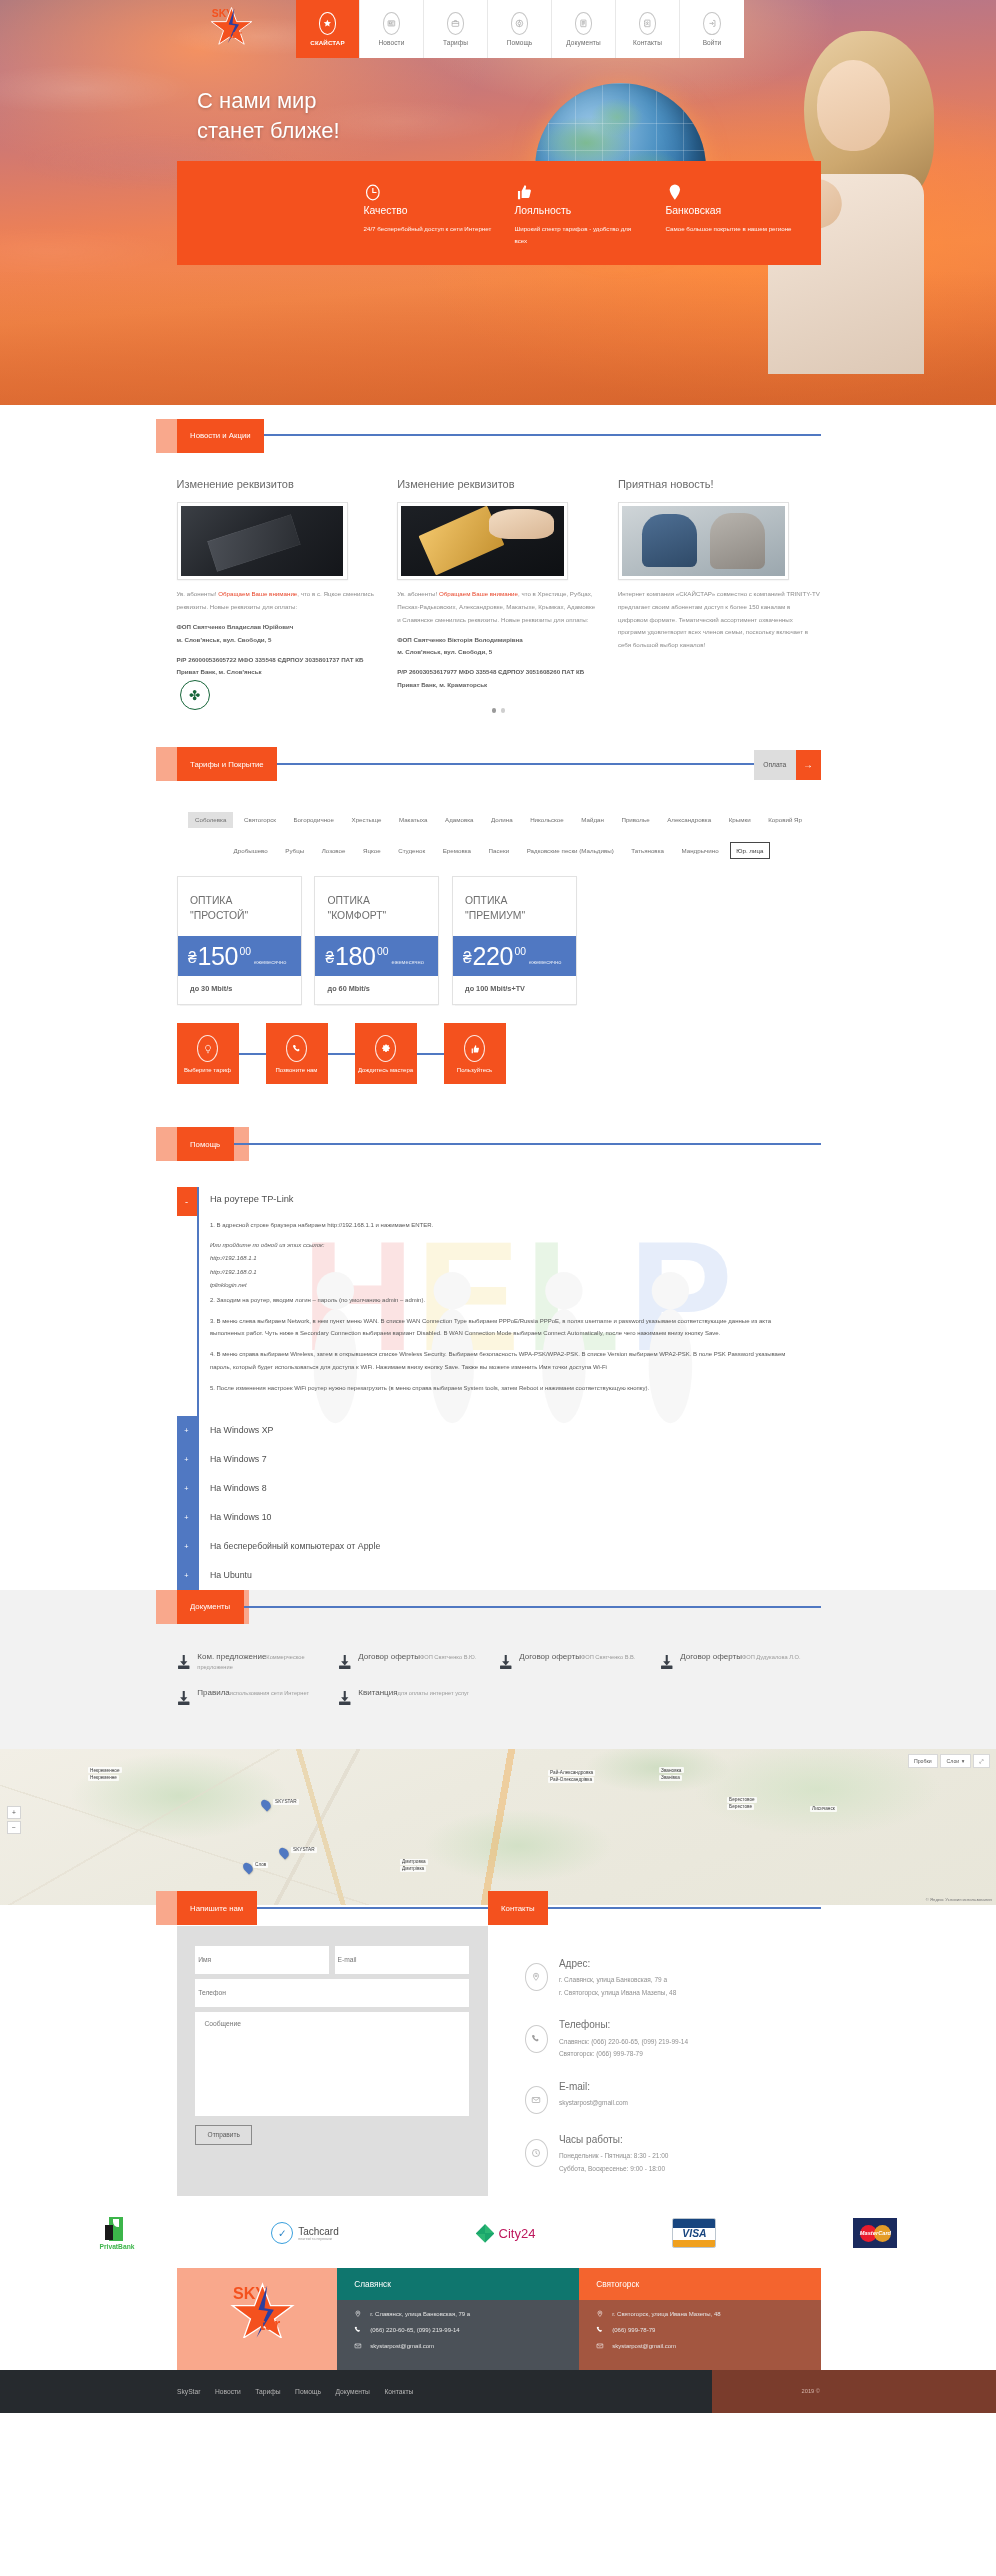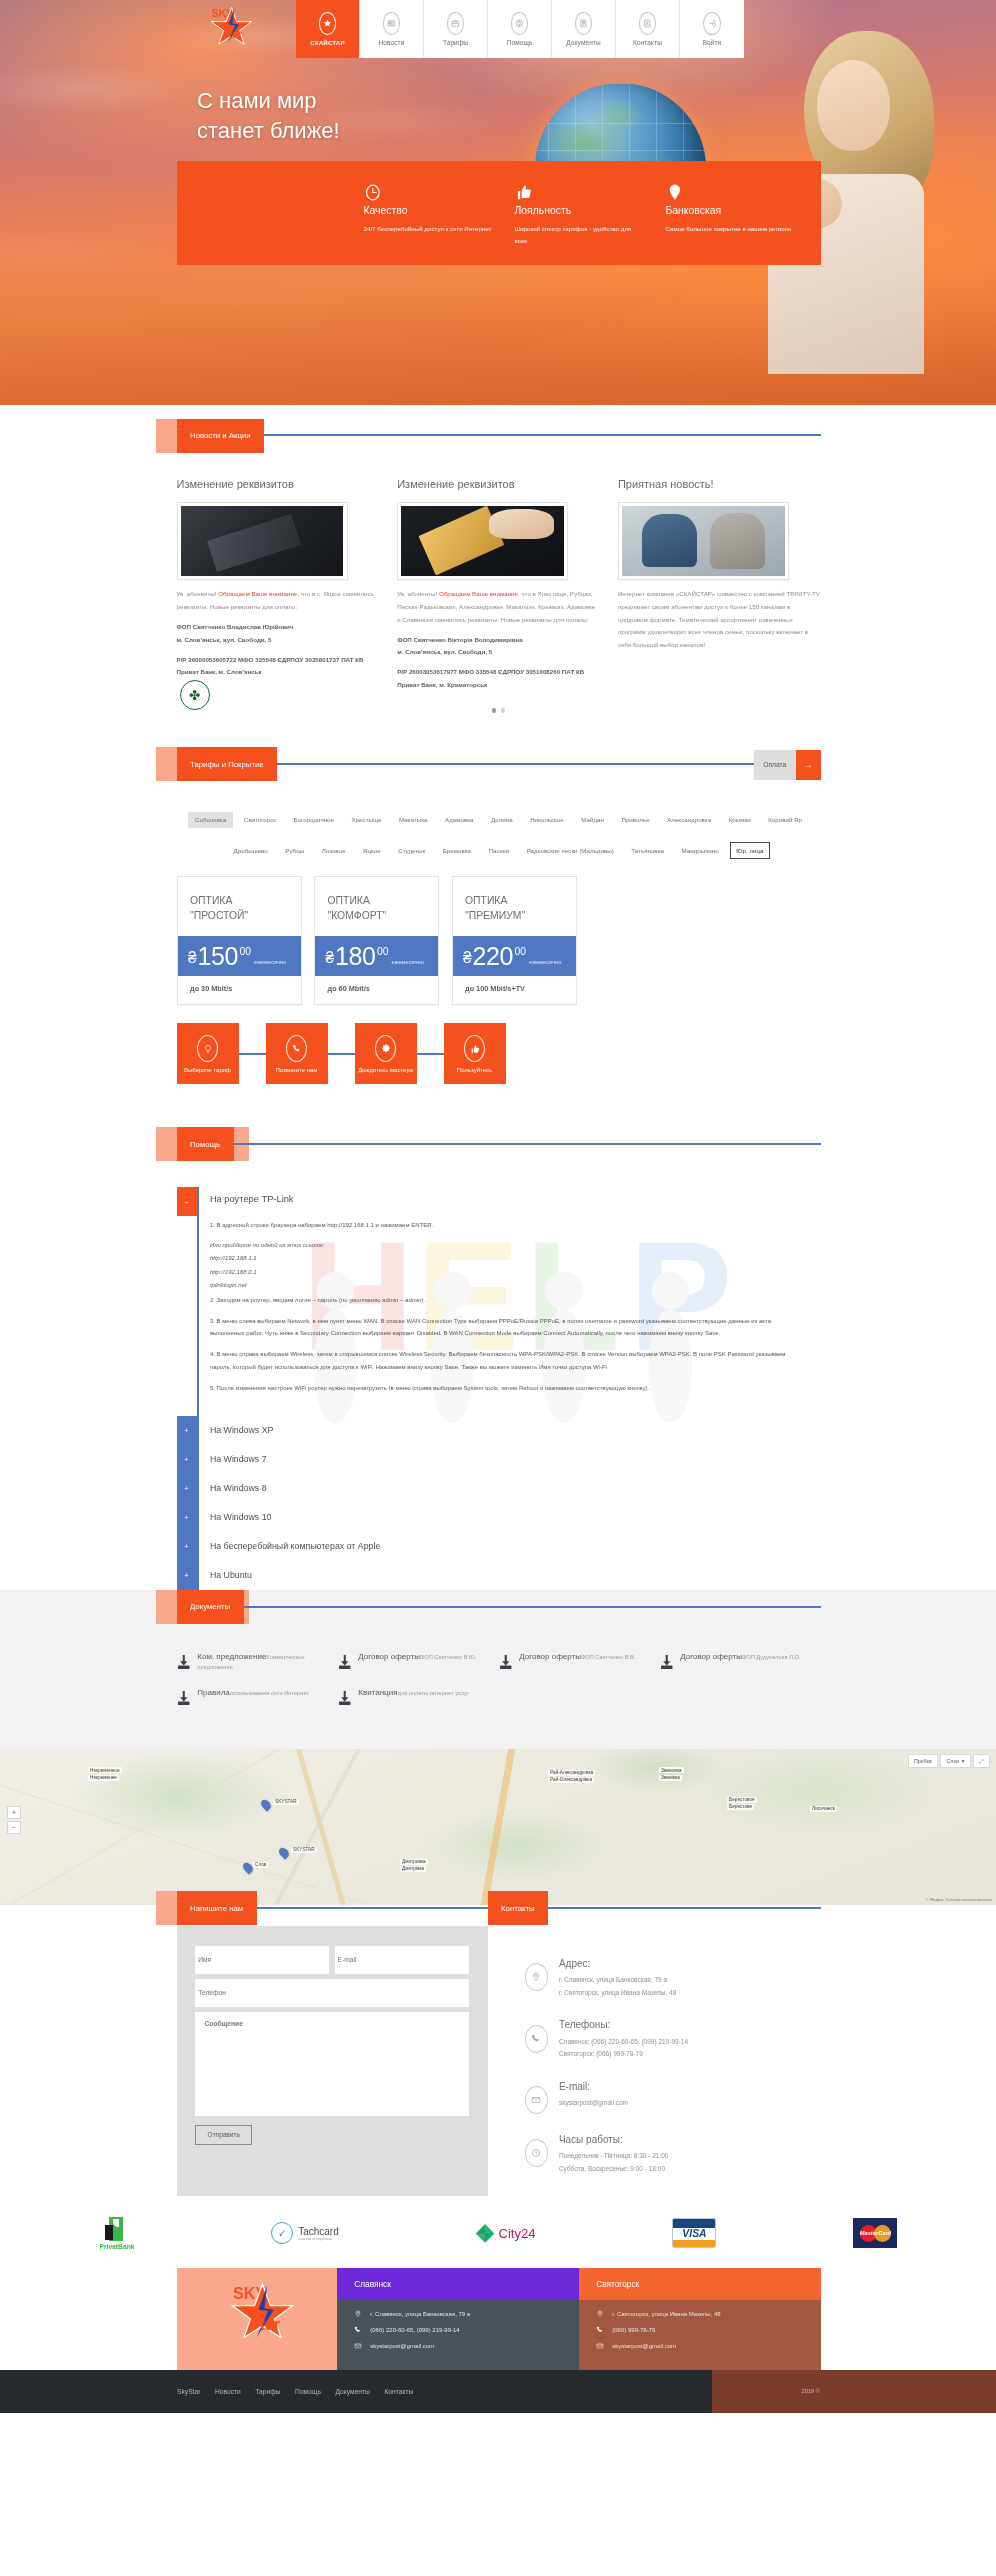--- a/index.html
+++ b/index.html
@@ -246,21 +246,21 @@
 
   
   .contact-sec{position:relative;}
   .contact-row{display:flex;}
   .form-col{width:311px;background:#dedede;padding:0 0 24px 0;min-height:223px;}
   .form-inner{padding:20px 18.7px 0 18.7px;}
   .frow{display:flex;gap:5.2px;margin-bottom:5.2px;}
   .fin{background:#fff;border:none;height:28px;padding:0 3px;font-size:6.7px;color:#8d8d8d;
     font-family:"Liberation Sans",sans-serif;width:100%;outline:none;}
   .fta{background:#fff;border:none;height:104px;padding:8.3px 9.3px;font-size:6.7px;color:#8d8d8d;
-    font-family:"Liberation Sans",sans-serif;width:100%;outline:none;resize:none;margin-bottom:7px;font-weight:bold;}
+    font-family:"Liberation Sans",sans-serif;width:100%;outline:none;resize:none;margin-bottom:7px;}
   .fbtn{background:transparent;border:0.5px solid #8a8a8a;padding:5.2px 11.4px;font-size:6.5px;color:#5a5a5a;
     font-family:"Liberation Sans",sans-serif;cursor:pointer;}
   .info-col{flex:1;padding:32px 0 0 37px;}
   .info{display:flex;gap:11.4px;margin-bottom:20px;}
   .info-ic{width:23px;height:28px;border:0.7px solid #cdcdcd;border-radius:50%;flex:none;
     display:flex;align-items:center;justify-content:center;color:#9e9e9e;margin-top:5.2px;}
   .info-ic svg{width:10px;height:10px;}
   .info-t{font-size:10px;color:#6f6f6f;margin-bottom:5.2px;font-weight:400;}
   .info-l{font-size:6.5px;color:#909090;line-height:1.95;}
 
@@ -289,21 +289,21 @@
   .mc{width:44px;height:30px;background:#1a2a5e;display:flex;align-items:center;justify-content:center;position:relative;}
   .mc-r{position:absolute;left:6.2px;width:17.7px;height:17.7px;border-radius:50%;background:#eb1c2d;}
   .mc-y{position:absolute;right:6.2px;width:17.7px;height:17.7px;border-radius:50%;background:#f5a623;opacity:.92;}
   .mc-t{position:relative;z-index:3;color:#fff;font-size:5.7px;font-weight:bold;font-style:italic;}
 
   
   .foot-top{display:flex;}
   .foot-logo{width:160px;background:#f9a88c;height:102px;position:relative;}
   .foot-city{flex:1;}
   .foot-city-h{height:32px;display:flex;align-items:center;padding:0 17.7px;color:#fff;font-size:8.3px;}
-  .fc1 .foot-city-h{background:#6d28d9;}
+  .fc1 .foot-city-h{background:#0f766e;}
   .fc2 .foot-city-h{background:#f4642e;}
   .foot-city-b{height:70px;padding:10.4px 17.7px 0;}
   .fc1 .foot-city-b{background:#4b5158;}
   .fc2 .foot-city-b{background:#a35640;}
   .fline{display:flex;gap:8.3px;align-items:center;color:#e6e6e6;font-size:6px;margin-bottom:8.3px;}
   .fline svg{width:7.8px;height:7.8px;flex:none;color:#fff;}
   .foot-bot{display:flex;height:43px;}
   .foot-nav{width:712px;background:#262a2e;display:flex;align-items:center;padding-left:177px;gap:14.5px;}
   .foot-nav a{color:#b5b5b5;font-size:6.7px;text-decoration:none;}
   .foot-cr{flex:1;background:#7a3c2c;display:flex;align-items:center;justify-content:flex-end;

